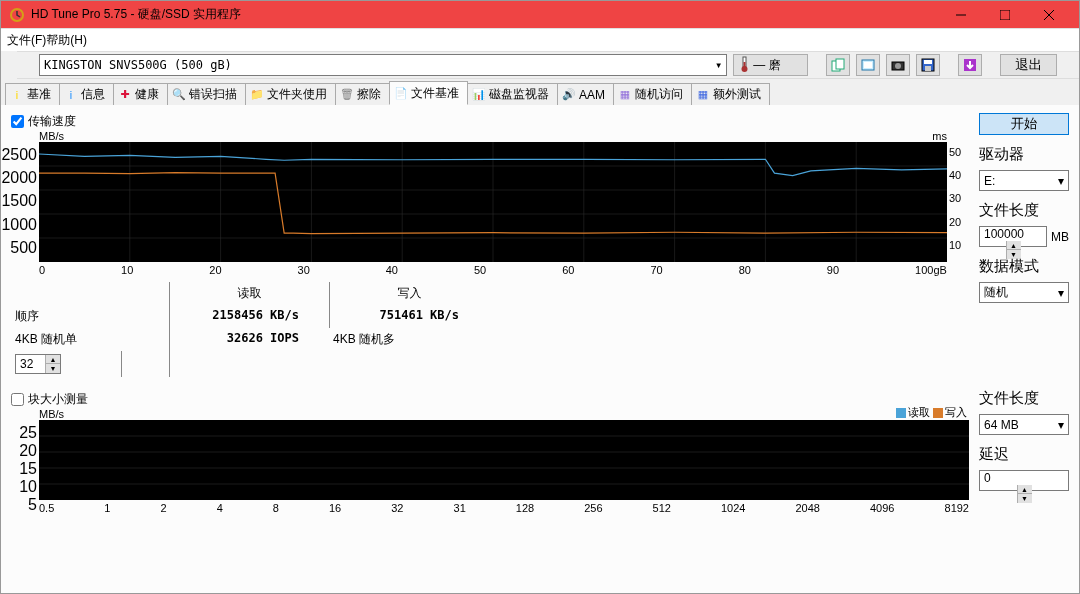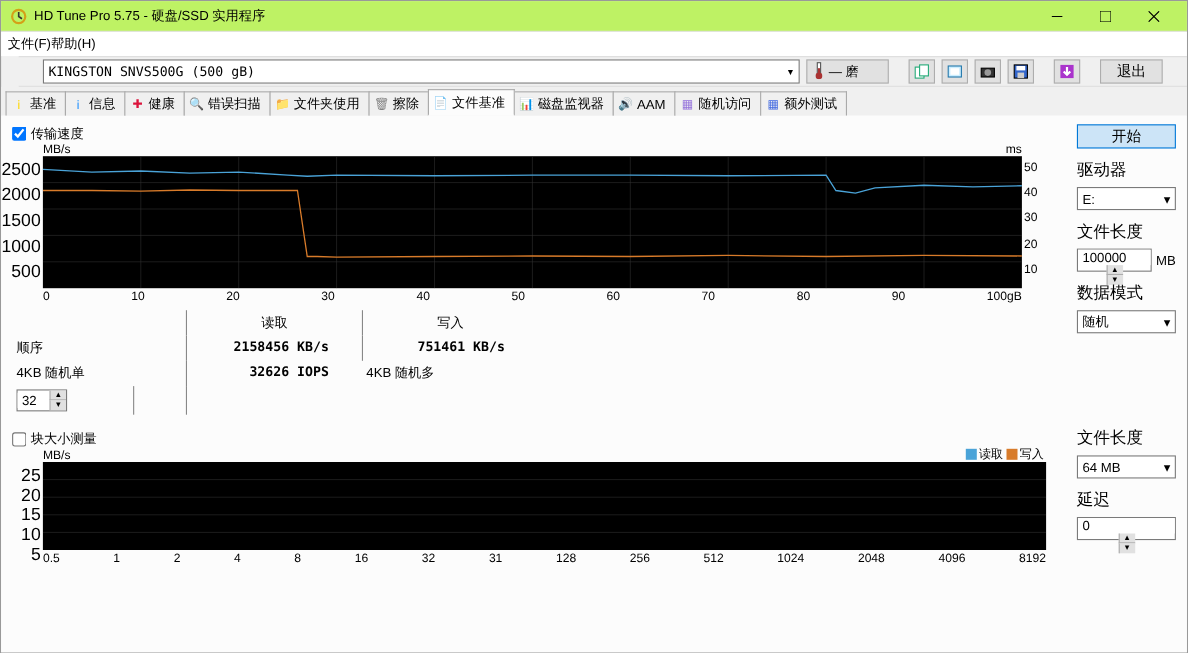--- a/index.html
+++ b/index.html
@@ -1,34 +1,34 @@
 <!DOCTYPE html>
 <html><head>
 <meta charset="utf-8">
 <style>
 * { box-sizing: border-box; margin: 0; padding: 0; }
 body { font-family: "Microsoft YaHei", "SimSun", sans-serif; font-size: 12px; background: #fff; color: #000; user-select: none; }
 .window { width: 1080px; height: 594px; border: 1px solid #999; display: flex; flex-direction: column; background: #f0f0f0; }
-.titlebar { height: 28px; display: flex; align-items: center; padding: 0 8px; background: #bef264; border-bottom: 1px solid #e0e0e0; }
+.titlebar { height: 28px; display: flex; align-items: center; padding: 0 8px; background: #ef4444; border-bottom: 1px solid #e0e0e0; }
 .titlebar .icon { width: 16px; height: 16px; margin-right: 6px; display: flex; align-items: center; justify-content: center; }
 .titlebar .title { flex: 1; }
 .winbtns { display: flex; gap: 0; }
 .winbtn { width: 44px; height: 28px; display: flex; align-items: center; justify-content: center; cursor: pointer; }
 .menubar { height: 22px; display: flex; align-items: center; padding: 0 6px; background: #fff; }
 .menubar span { cursor: pointer; }
 .toolbar { height: 28px; display: flex; align-items: center; padding: 2px 22px; gap: 6px; background: #f0f0f0; border-top: 1px solid #ddd; border-bottom: 1px solid #ddd; margin-left: 16px; }
 .drive-select { flex: 1; height: 22px; border: 1px solid #7a7a7a; background: #fff; font-family: monospace; font-size: 12px; padding: 0 4px; display: flex; align-items: center; justify-content: space-between; }
 .temp-group { width: 75px; height: 22px; border: 1px solid #adadad; background: #e1e1e1; display: flex; align-items: center; padding: 0 6px; gap: 4px; }
 .tbbtn { width: 24px; height: 22px; border: 1px solid #adadad; background: #e1e1e1; display: flex; align-items: center; justify-content: center; cursor: pointer; }
 .exit-btn { height: 22px; padding: 0 14px; border: 1px solid #adadad; background: #e1e1e1; cursor: pointer; }
 .tabbar { height: 26px; display: flex; align-items: flex-end; padding: 0 4px; background: #f0f0f0; font-size: 12px; }
 .tab { height: 22px; padding: 0 8px 0 4px; border: 1px solid #aaa; border-bottom: none; background: #f0f0f0; display: flex; align-items: center; gap: 3px; cursor: pointer; margin-right: -1px; position: relative; }
 .tab.active { background: #fcfcfc; border-bottom: 1px solid #fcfcfc; z-index: 2; height: 24px; }
 .tab .ticon { width: 14px; height: 14px; display: flex; align-items: center; justify-content: center; font-size: 11px; }
-.content { flex: 1; background: #fcfcfc; padding: 8px 10px; display: flex; gap: 28px; overflow: hidden; }
+.content { flex: 1; background: #fcfcfc; padding: 8px 10px; display: flex; gap: 10px; overflow: hidden; }
 .leftcol { flex: 1; display: flex; flex-direction: column; gap: 8px; }
 .rightcol { width: 90px; display: flex; flex-direction: column; gap: 6px; }
 .chk { display: flex; align-items: center; gap: 4px; }
 .chk input { width: 13px; height: 13px; }
 .chartwrap { display: flex; align-items: stretch; }
 .yaxis { width: 28px; display: flex; flex-direction: column; justify-content: space-between; align-items: flex-end; font-size: 16px; padding: 4px 2px 0 0; }
 .yaxis2 { width: 22px; display: flex; flex-direction: column; justify-content: space-between; align-items: flex-start; font-size: 11px; padding: 4px 0 0 2px; }
 .chart { flex: 1; background: #000; position: relative; }
 .chart svg { width: 100%; height: 100%; display: block; }
 .xaxis { display: flex; justify-content: space-between; font-size: 11px; padding: 2px 0 0 28px; }

